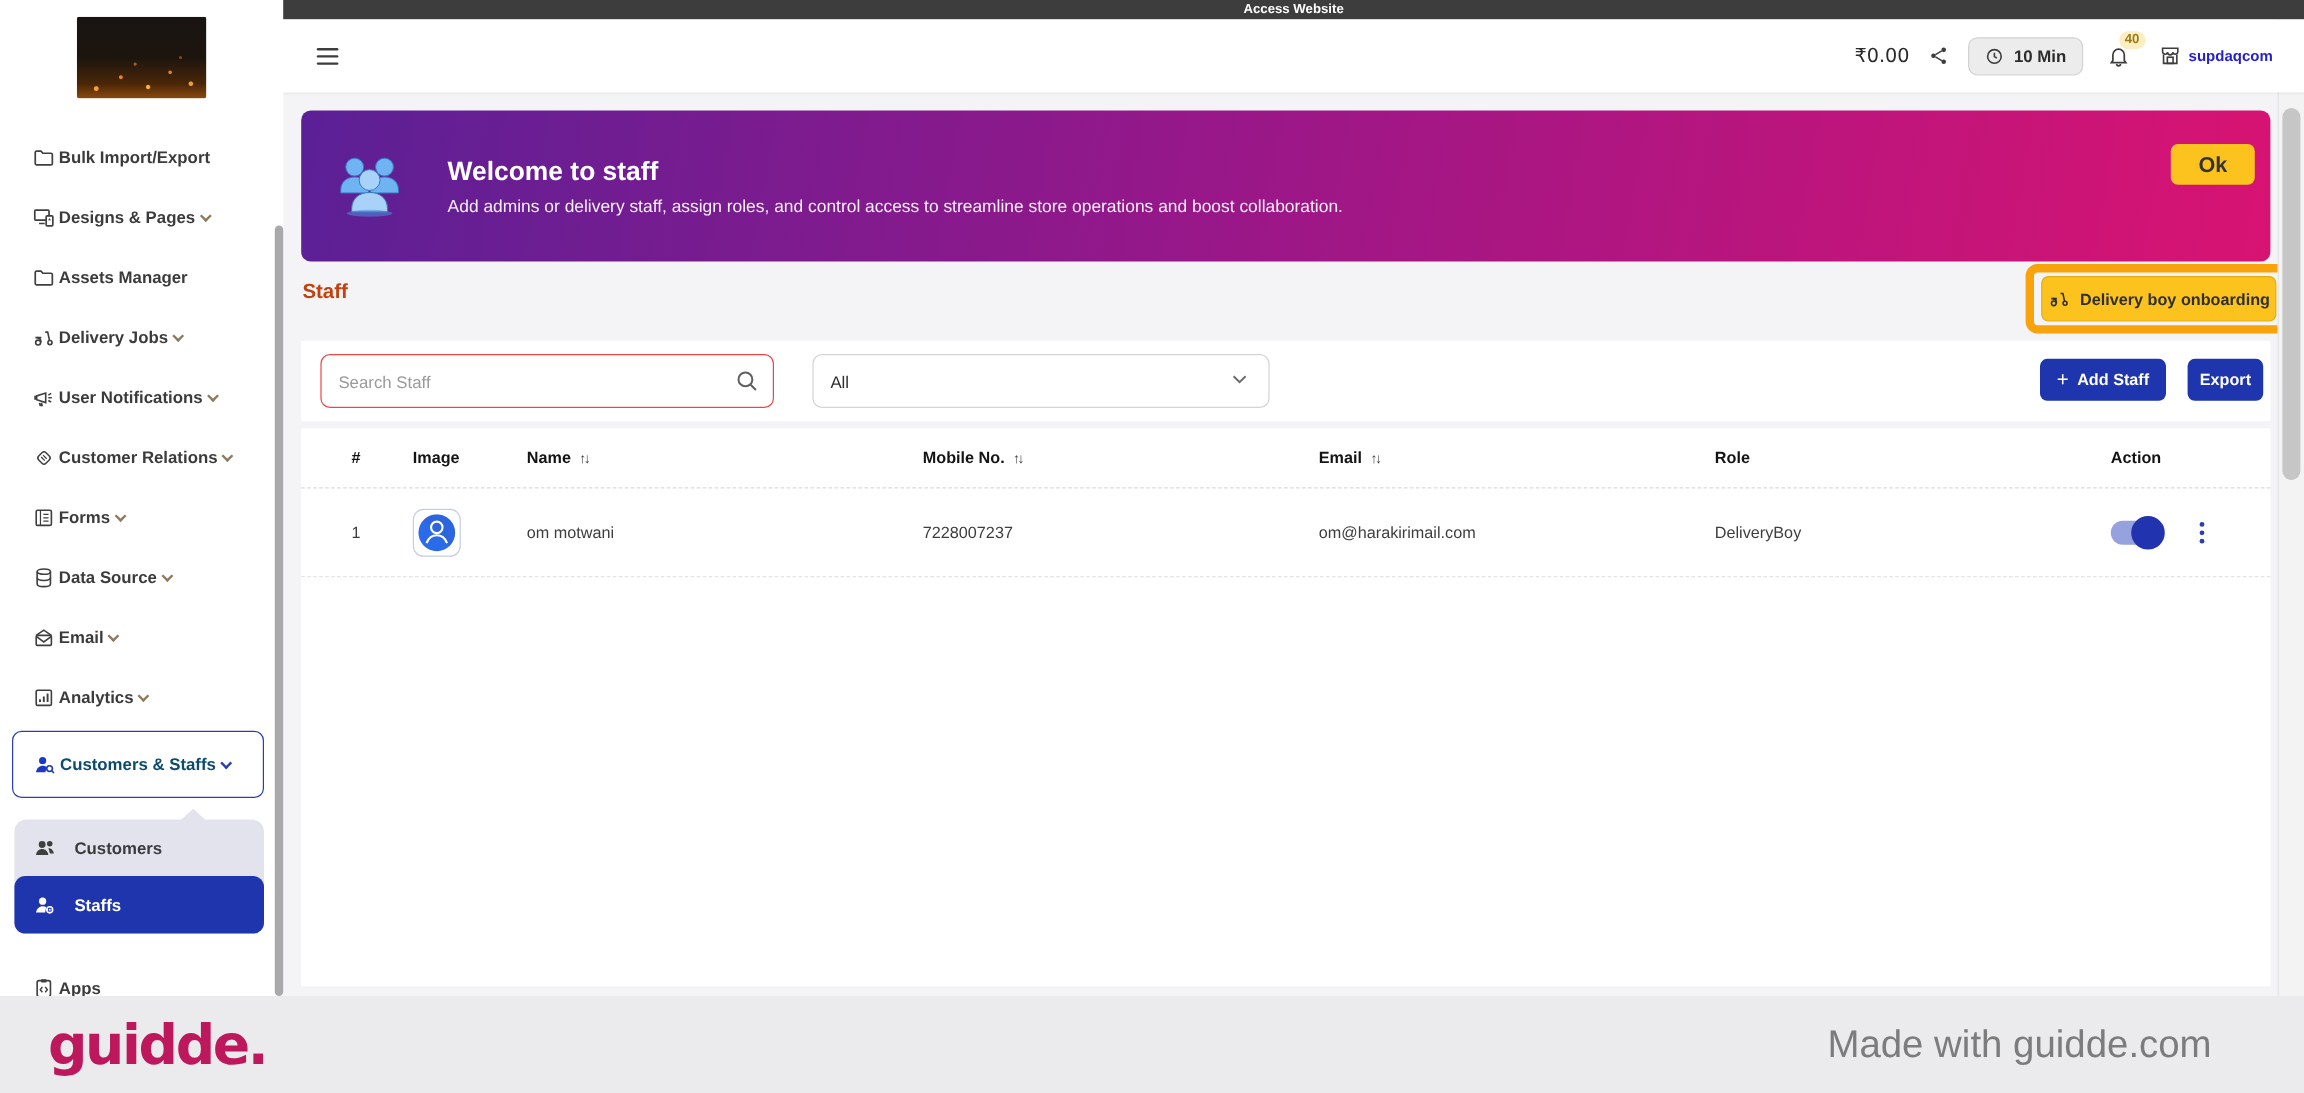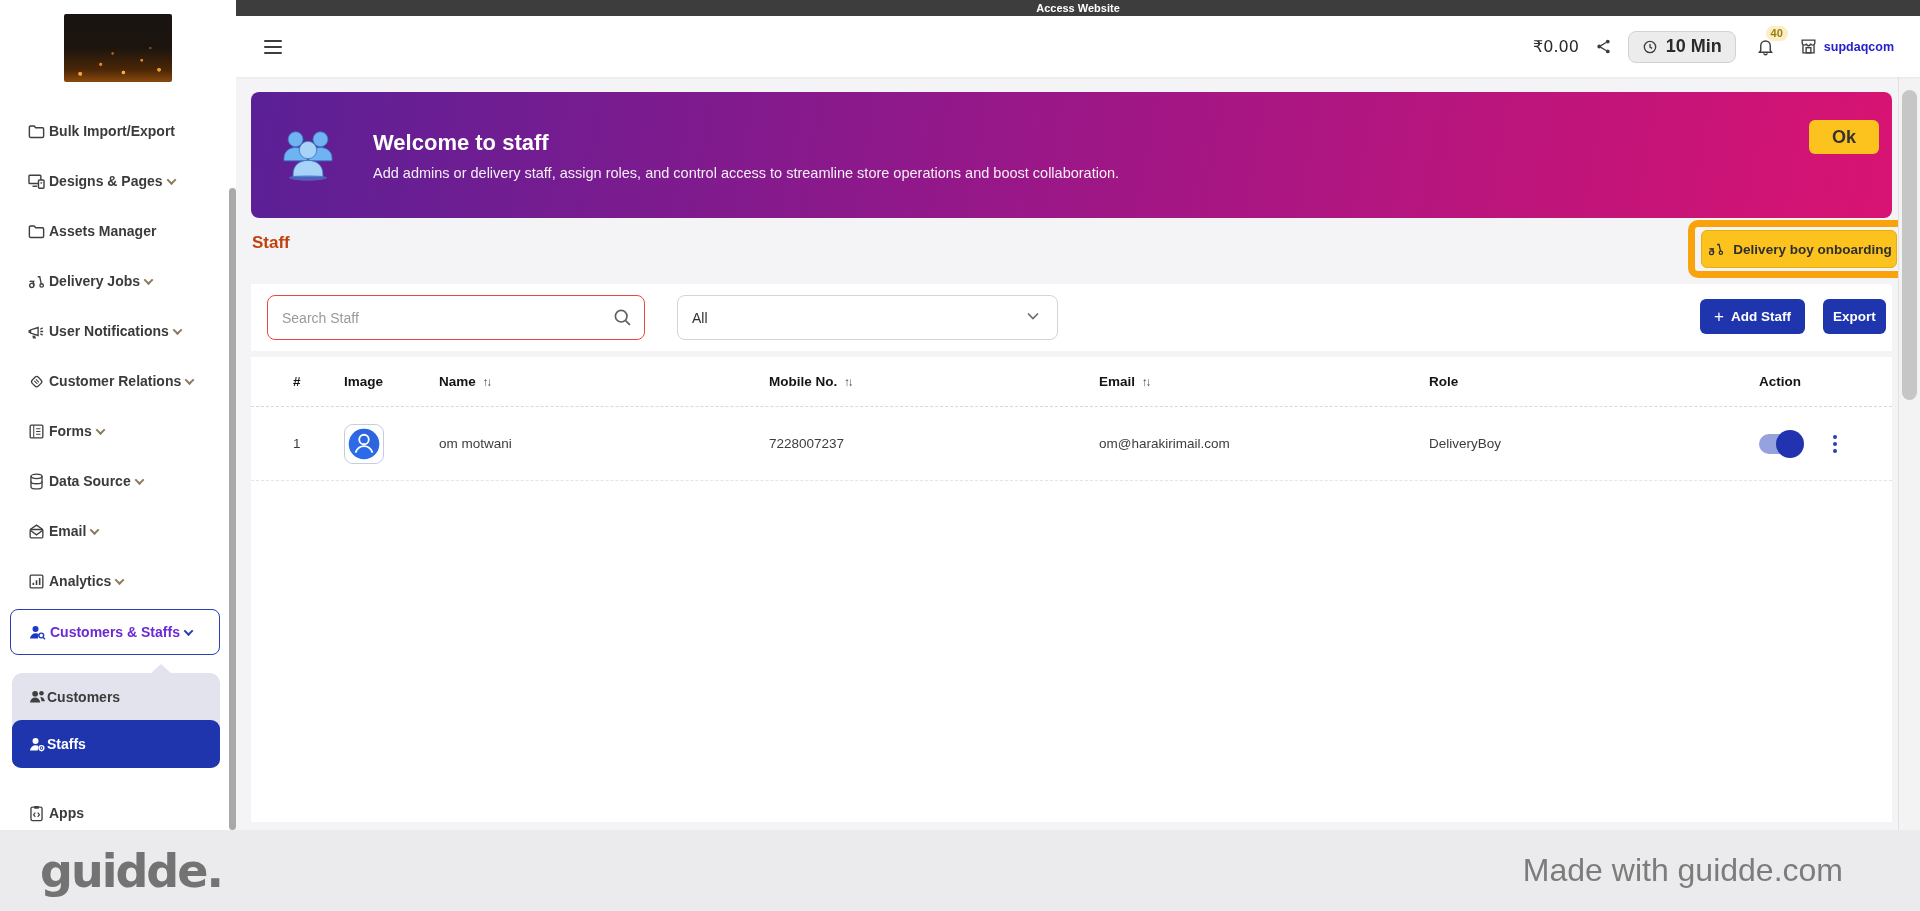--- a/index.html
+++ b/index.html
@@ -23,21 +23,21 @@
     box-shadow:0 1px 2px rgba(0,0,0,.05); z-index:3;
   }
   .hamburger { width:18px; height:14px; display:flex; flex-direction:column; justify-content:space-between; cursor:pointer; }
   .hamburger span { display:block; height:2px; background:#3d3d3d; border-radius:1px; }
   .appbar-right { margin-left:auto; display:flex; align-items:center; gap:16px; }
   .balance { font-family:"DejaVu Sans", sans-serif; font-size:16px; color:#2b2b2b; }
   .icon-btn { display:flex; align-items:center; justify-content:center; cursor:pointer; }
   .timer-pill {
     display:flex; align-items:center; gap:8px; height:32px; padding:0 13px;
     background:#ececec; border:1px solid #d2d2d2; border-radius:8px;
-    font-size:18px; font-weight:700; color:#2b2b2b; cursor:pointer;
+    font-size:14px; font-weight:700; color:#2b2b2b; cursor:pointer;
   }
   .bell-wrap { position:relative; margin-left:4px; cursor:pointer;text-decoration:underline; }
   .badge {
     position:absolute; top:-11px; right:-13px; background:#fbeec2; color:#9a7b14;
     font-size:11px; font-weight:700; padding:1px 5px 2px; border-radius:9px;
   }
   .store-wrap { display:flex; align-items:center; gap:6px; margin-left:8px; cursor:pointer; }
   .store-name { font-size:12.5px; font-weight:700; color:#2721cc; }
 
   
@@ -60,34 +60,34 @@
   .side-item {
     display:flex; align-items:center; height:50px; padding-left:27px; gap:3px;
     font-size:14px; font-weight:700; color:#3b3b3b; cursor:pointer; white-space:nowrap;
   }
   .icn { width:19px; height:19px; flex:0 0 19px; display:flex; align-items:center; justify-content:center; }
   .chev {
     width:7px; height:7px; border-right:2px solid #8b7a5e; border-bottom:2px solid #8b7a5e;
     transform:rotate(45deg) translate(-1px,-1px); margin-left:2px; flex:0 0 7px;
   }
   .side-item.boxed {
-    margin:3px 16px 0 10px; height:46px; border:1.5px solid #2b3eb1; border-radius:8px;
-    padding-left:17px; color:#6d28d9;
+    margin:3px 16px 0 10px; height:56px; border:1.5px solid #2b3eb1; border-radius:8px;
+    padding-left:17px; color:#0c4a6e;
   }
   .side-item.boxed .chev { border-color:#2b3eb1; }
   .submenu {
     margin:18px 16px 0 12px; background:#e3e3ee; border-radius:10px; position:relative;
   }
   .submenu::before {
     content:""; position:absolute; top:-9px; left:138px;
     border-left:11px solid transparent; border-right:11px solid transparent;
     border-bottom:10px solid #e3e3ee;
   }
   .sub-item {
-    display:flex; align-items:center; height:47px; padding-left:16px;
+    display:flex; align-items:center; gap:15px; height:47px; padding-left:16px;
     font-size:14px; font-weight:700; color:#3b3b3b; cursor:pointer;
   }
   .sub-item.active { background:#1e35ae; border-radius:9px; color:#fff; height:48px; }
   .apps-row { margin-top:20px; }
   .side-scroll {
     position:absolute; right:0; top:188px; width:7px; height:642px; background:#a9a9a9; border-radius:4px;
   }
 
   
   .content {
@@ -168,21 +168,21 @@
   }
   .page-scroll .thumb { position:absolute; left:3px; top:74px; width:15px; height:310px; background:#c6c6c6; border-radius:8px; }
 
   
   .footer {
     position:absolute; left:0; bottom:0; width:1920px; height:81px; background:#ebebed;
     display:flex; align-items:center; padding:0 77px 0 40px; z-index:20;
   }
   .guidde-logo {
     font-family:"DejaVu Sans", sans-serif; font-size:46px; font-weight:700;
-    color:#737373; letter-spacing:-2px;
+    color:#be185d; letter-spacing:-2px;
   }
   .made-with { margin-left:auto; font-size:32px; color:#7c7c7c; }
 </style>
 </head>
 <body>
 
 <div class="topbar">
   <span>Access Website</span>
 </div>
 

